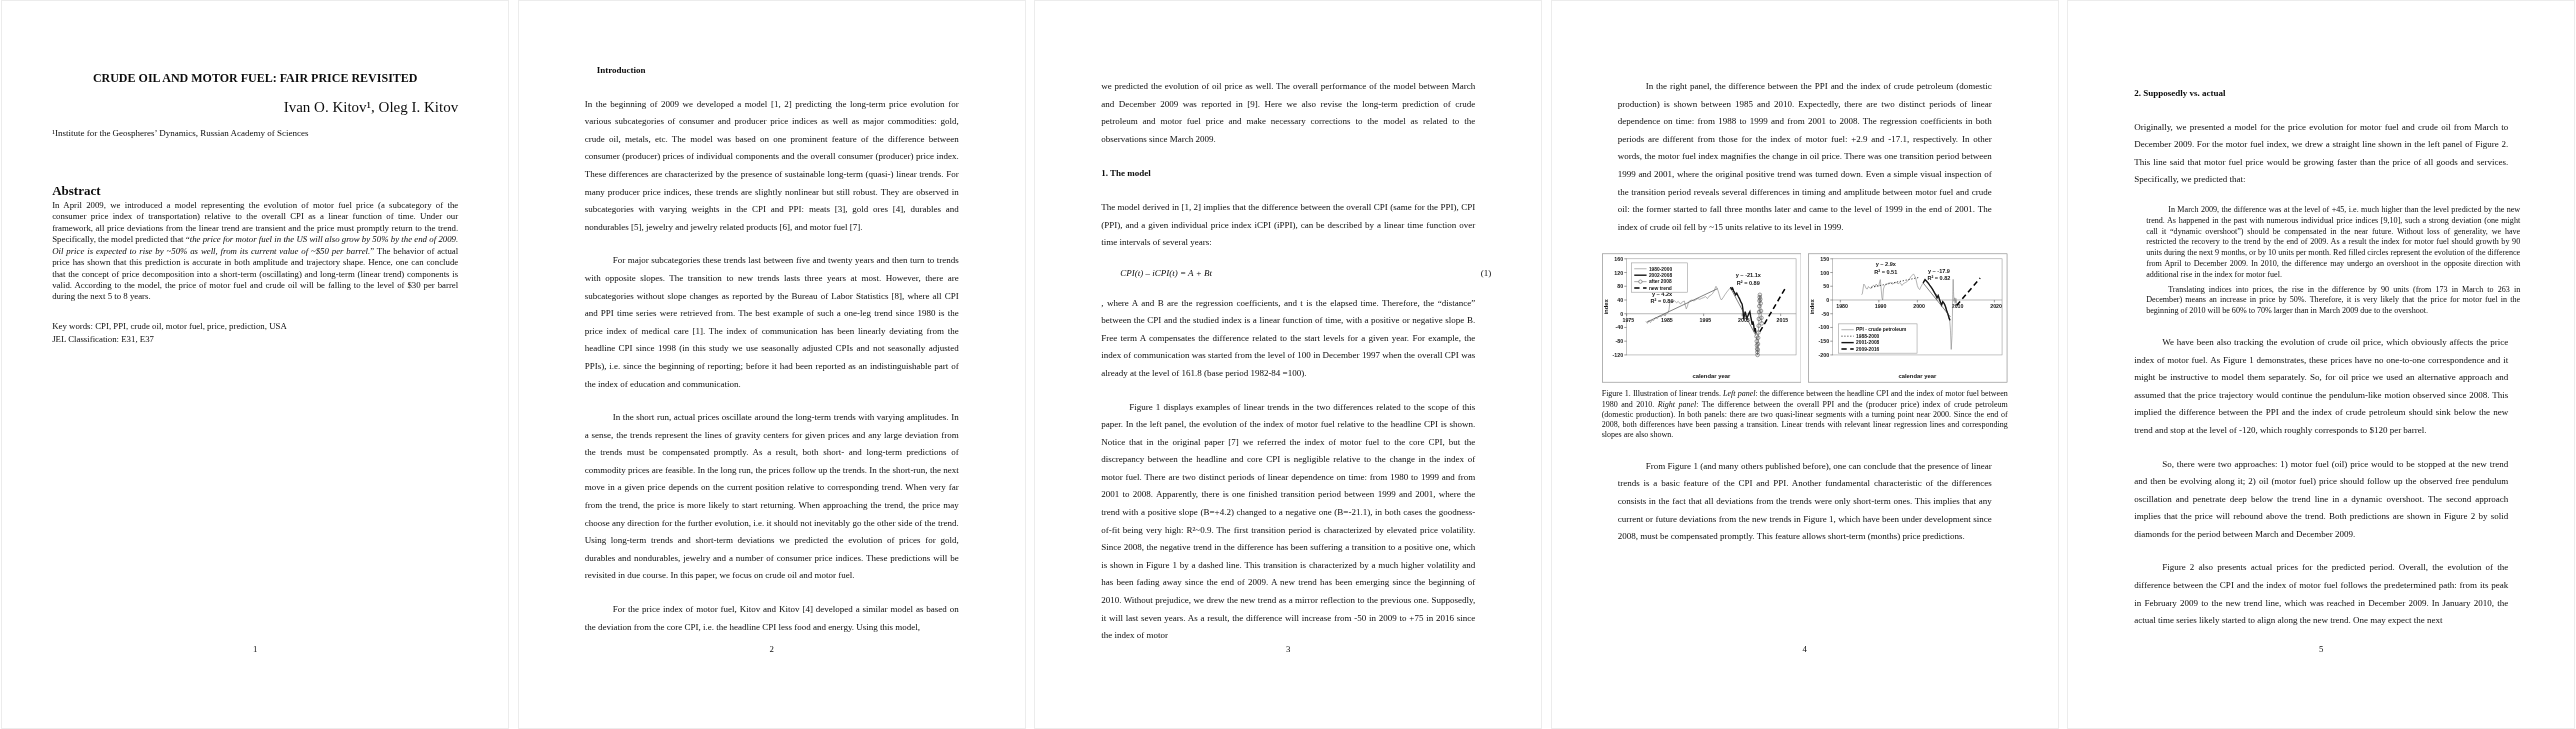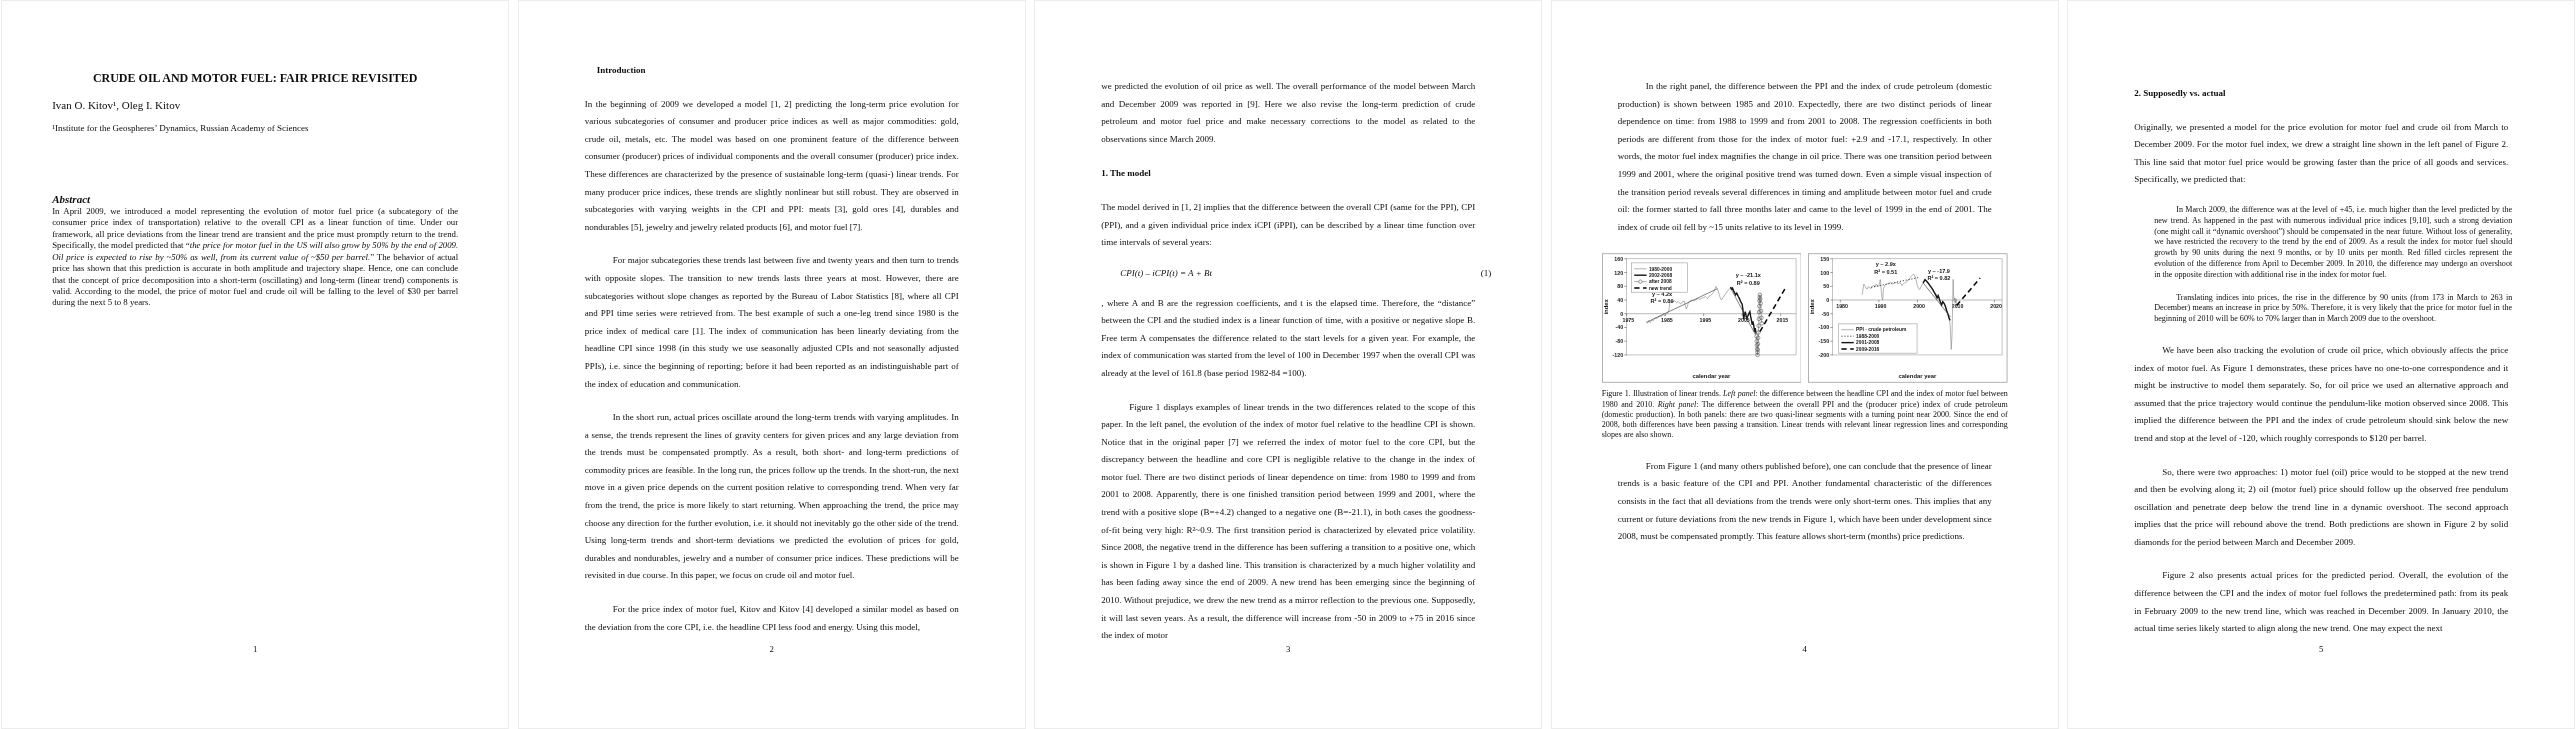--- a/index.html
+++ b/index.html
@@ -1,55 +1,59 @@
 <!DOCTYPE html>
 <html style="font-size:9.7px"><head>
 <meta charset="utf-8">
 <style>
   html,body{margin:0;padding:0;background:#ffffff;}
   body{width:2576px;height:729px;overflow:hidden;font-family:"Liberation Serif","DejaVu Serif",serif;color:#0d0d0d;}
   .sheet{display:flex;gap:8.5px;padding:0 1.2px;width:2574px;height:655px;}
   .page{width:508px;height:729px;box-sizing:border-box;background:#fff;border:0.6px solid #ececec;position:relative;padding:61px 50px 0 50px;}
   .pagenum{position:absolute;bottom:74px;left:0;right:0;text-align:center;font-size:8.8px;}
   .title{font-size:12px;font-weight:bold;text-align:center;margin:8.5px 0 0 0;}
-  .authors{font-size:11px;text-align:left;margin-top:13.4px;}
+  .authors{font-size:15px;text-align:right;margin-top:13.4px;}
   .affil{font-size:9px;margin-top:12px;}
-  .abs-label{font-size:11px;font-weight:bold;margin-top:60px;font-style:italic;}
+  .abs-label{font-size:13px;font-weight:bold;margin-top:45px;}
   .abs{font-size:8.8px;line-height:11.4px;text-align:justify;margin-top:1.2px;}
   .kw{font-size:8.8px;line-height:13.4px;margin-top:17px;}
   .p{font-size:9px;line-height:17.6px;text-align:justify;text-indent:28px;margin:16px;}
   .p.noind{text-indent:0;}
   .h1{font-size:9px;line-height:17.6px;font-weight:bold;text-indent:28px;margin:0;}
   .h1.sec{text-indent:16px;}
   .mt{margin-top:17px;}
   .eqrow{display:flex;justify-content:space-between;font-size:9px;margin:16.4px 0;padding-left:35px;}
   .eq{font-style:italic;}
   .it{font-style:italic;}
   .bd{font-weight:bold;}
   .figrow{display:flex;gap:7.3px;margin:12px 0 4.9px 0;}
   .caption{font-size:8px;line-height:10.3px;text-align:justify;margin-top:4.9px;}
   .quote{margin:14.6px 0 17px 24px;}
-  .quote p{font-size:8.1px;line-height:10.8px;text-align:justify;text-indent:22px;margin:12px;}
+  .quote p{font-size:8.1px;line-height:10.8px;text-align:justify;text-indent:22px;margin:4px;}
   svg.chart{width:204px;height:132px;display:block;}
   .ct{font:bold 9px "Liberation Sans","DejaVu Sans",sans-serif;fill:#141414;}
   .cl{font:bold 10px "Liberation Sans","DejaVu Sans",sans-serif;fill:#141414;}
   .ca{font:bold 9.5px "Liberation Sans","DejaVu Sans",sans-serif;fill:#141414;}
   .cg{font:bold 8.3px "Liberation Sans","DejaVu Sans",sans-serif;fill:#141414;}
 </style>
 </head>
 <body>
 
 <div class="sheet">
 
   <div class="page">
     <h1 class="title">CRUDE OIL AND MOTOR FUEL: FAIR PRICE REVISITED</h1>
     <div class="authors">Ivan O. Kitov¹, Oleg I. Kitov</div>
     <div class="affil">¹Institute for the Geospheres’ Dynamics, Russian Academy of Sciences</div>
     <div class="abs-label">Abstract</div>
     <p class="abs"><span>In April 2009, we introduced a model representing the evolution of motor fuel price (a subcategory of the consumer price index of transportation) relative to the overall CPI as a linear function of time. Under our framework, all price deviations from the linear trend are transient and the price must promptly return to the trend. Specifically, the model predicted that “</span><span class="it">the price for motor fuel in the US will also grow by 50% by the end of 2009. Oil price is expected to rise by ~50% as well, from its current value of ~$50 per barrel.</span><span>”  The behavior of actual price has shown that this prediction is accurate in both amplitude and trajectory shape. Hence, one can conclude that the concept of price decomposition into a short-term (oscillating) and long-term (linear trend) components is valid. According to the model, the price of motor fuel and crude oil will be falling to the level of $30 per barrel during the next 5 to 8 years.</span></p>
+    <div class="kw">
+      <div>Key words: CPI, PPI, crude oil, motor fuel, price, prediction, USA</div>
+      <div>JEL Classification: E31, E37</div>
+    </div>
     <div class="pagenum">1</div>
   </div>
 
   <div class="page">
     <h2 class="h1">Introduction</h2>
     <p class="p noind">In the beginning of 2009 we developed a model [1, 2] predicting the long-term price evolution for various subcategories of consumer and producer price indices as well as major commodities: gold, crude oil, metals, etc. The model was based on one prominent feature of the difference between consumer (producer) prices of individual components and the overall consumer (producer) price index. These differences are characterized by the presence of sustainable long-term (quasi-) linear trends. For many producer price indices, these trends are slightly nonlinear but still robust. They are observed in subcategories with varying weights in the CPI and PPI: meats [3], gold ores [4], durables and nondurables [5], jewelry and jewelry related products [6], and motor fuel [7].</p>
     <p class="p">For major subcategories these trends last between five and twenty years and then turn to trends with opposite slopes. The transition to new trends lasts three years at most. However, there are subcategories without slope changes as reported by the Bureau of Labor Statistics [8], where all CPI and PPI time series were retrieved from. The best example of such a one-leg trend since 1980 is the price index of medical care [1]. The index of communication has been linearly deviating from the headline CPI since 1998 (in this study we use seasonally adjusted CPIs and not seasonally adjusted PPIs), i.e. since the beginning of reporting; before it had been reported as an indistinguishable part of the index of education and communication.</p>
     <p class="p">In the short run, actual prices oscillate around the long-term trends with varying amplitudes. In a sense, the trends represent the lines of gravity centers for given prices and any large deviation from the trends must be compensated promptly. As a result, both short- and long-term predictions of commodity prices are feasible. In the long run, the prices follow up the trends. In the short-run, the next move in a given price depends on the current position relative to corresponding trend.  When very far from the trend, the price is more likely to start returning. When approaching the trend, the price may choose any direction for the further evolution, i.e. it should not inevitably go the other side of the trend.  Using long-term trends and short-term deviations we predicted the evolution of prices for gold, durables and nondurables, jewelry and a number of consumer price indices. These predictions will be revisited in due course. In this paper, we focus on crude oil and motor fuel.</p>
     <p class="p">For the price index of motor fuel, Kitov and Kitov [4] developed a similar model as based on the deviation from the core CPI, i.e. the headline CPI less food and energy.  Using this model,</p>
     <div class="pagenum">2</div>

